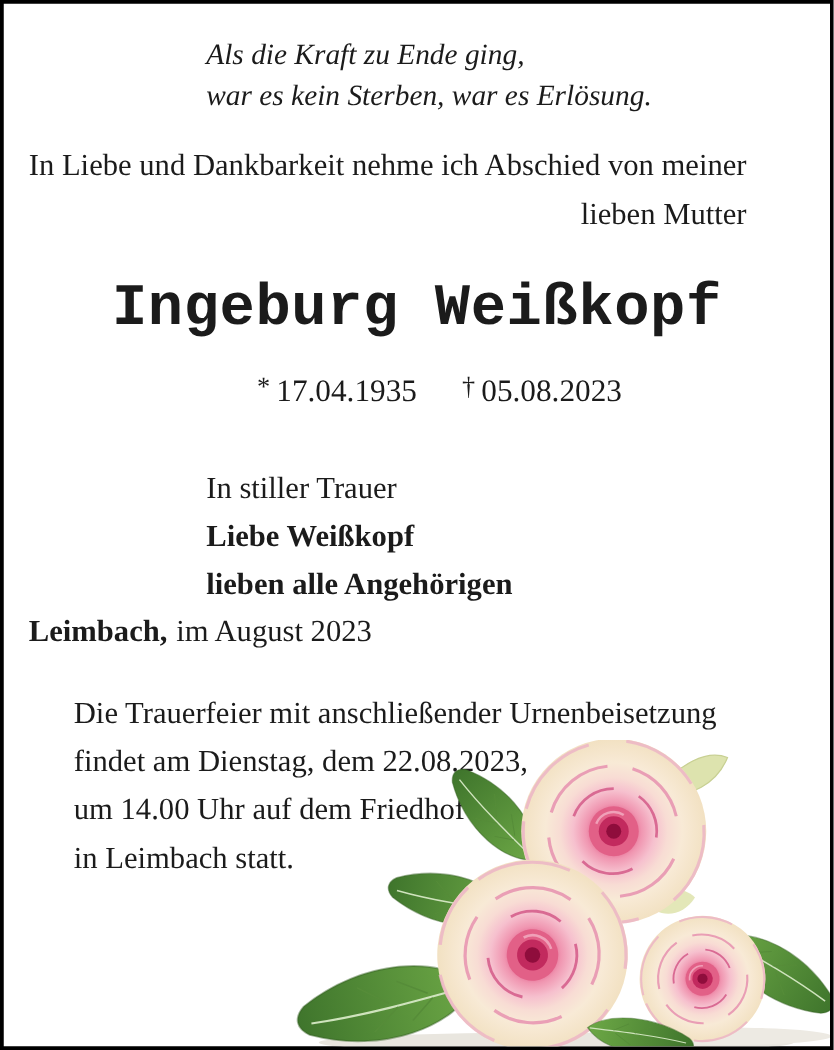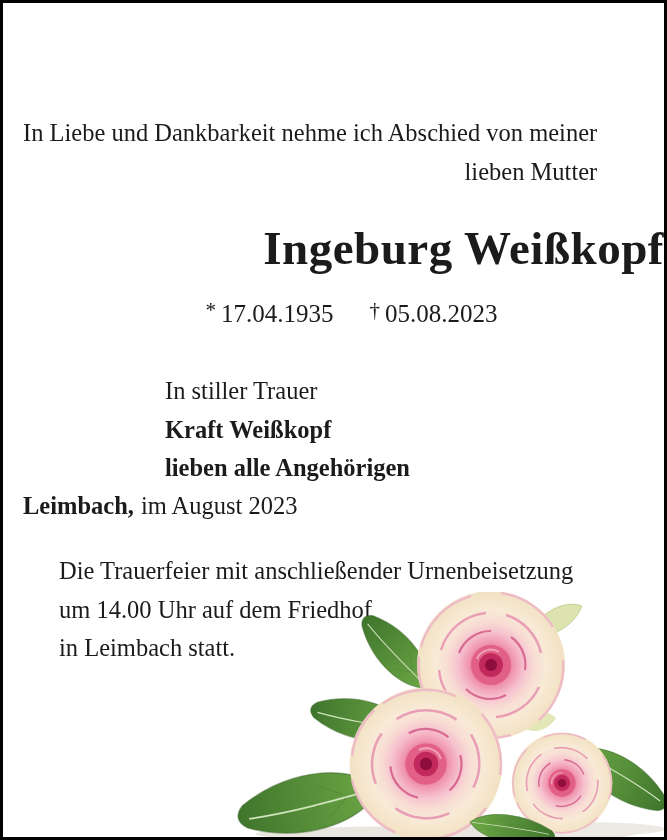--- a/index.html
+++ b/index.html
@@ -30,25 +30,26 @@
     font-size: 24.5px;
     line-height: 39px;
     white-space: nowrap;
     text-align: right;
   }
   .deceased-name {
     position: absolute;
     left: 0;
     top: 218px;
     width: 100%;
-    text-align: right;
+    text-align: center;
     font-size: 47px;
     font-weight: bold;
     letter-spacing: 0.5px;
     white-space: nowrap;
+    font-family: Liberation Mono, monospace;
   }
   .dates {
     position: absolute;
     left: 18px;
     top: 297px;
     width: 100%;
     text-align: center;
     font-size: 25px;
     white-space: nowrap;
   }
@@ -91,44 +92,49 @@
     top: 589px;
     width: 440px;
     height: 249px;
   }
 </style>
 </head>
 <body>
 
 <div class="page">
 
+  <div class="epigraph">
+    <div>Als die Kraft zu Ende ging,</div>
+    <div>war es kein Sterben, war es Erlösung.</div>
+  </div>
 
   <div class="intro">
     <div>In Liebe und Dankbarkeit nehme ich Abschied von meiner</div>
     <div>lieben Mutter</div>
   </div>
 
   <div class="deceased-name">Ingeburg Weißkopf</div>
 
   <div class="dates">
     <span class="birth-group"><span class="sym">*</span><span>17.04.1935</span></span><span class="death-group"><span class="sym">†</span><span>05.08.2023</span></span>
   </div>
 
   <div class="mourners">
     <div>In stiller Trauer</div>
-    <div class="bold">Kraft Weißkopf</div>
+    <div class="bold">Liebe Weißkopf</div>
     <div class="bold">lieben alle Angehörigen</div>
   </div>
 
   <div class="place-line">
     <span class="bold">Leimbach,</span><span class="rest">im August 2023</span>
   </div>
 
   <div class="notice">
     <div>Die Trauerfeier mit anschließender Urnenbeisetzung</div>
+    <div>findet am Dienstag, dem 22.08.2023,</div>
     <div>um 14.00 Uhr auf dem Friedhof</div>
     <div>in Leimbach statt.</div>
   </div>
 
   <svg class="roses" viewBox="0 0 440 249" xmlns="http://www.w3.org/2000/svg">
     <defs>
       <radialGradient id="gRose" cx="50%" cy="50%" r="50%">
         <stop offset="0%" stop-color="#9e0f42"></stop>
         <stop offset="8%" stop-color="#c22360"></stop>
         <stop offset="18%" stop-color="#e05c88"></stop>

